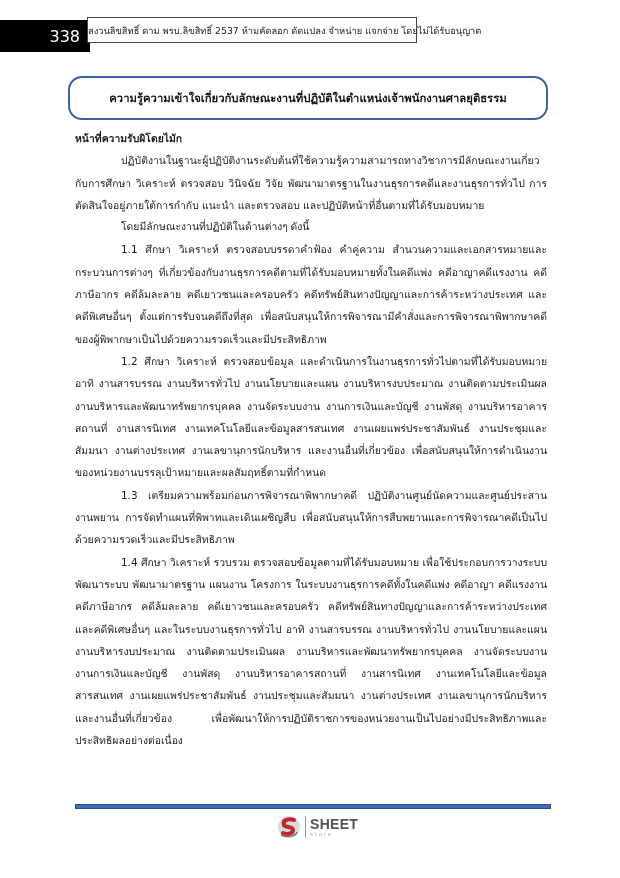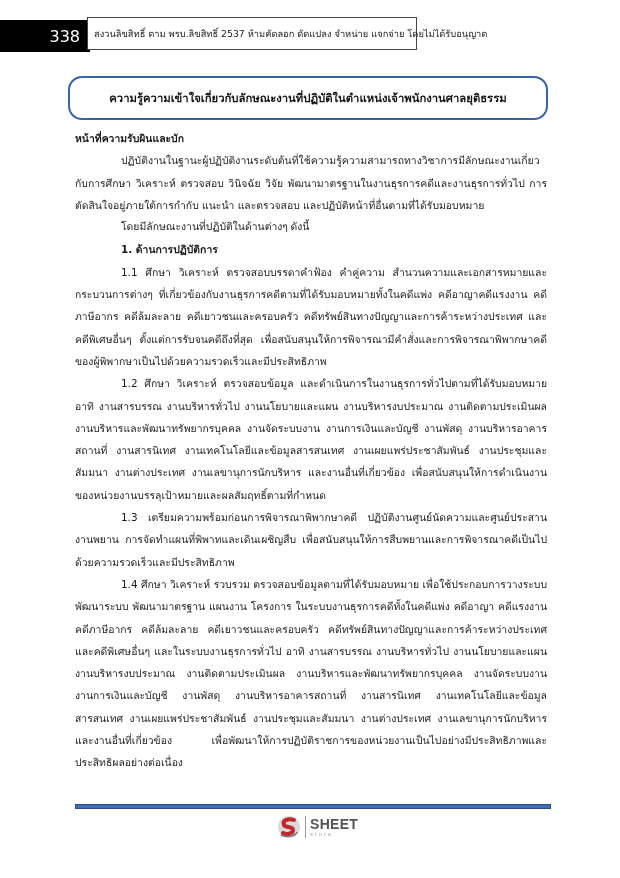--- a/index.html
+++ b/index.html
@@ -8,23 +8,23 @@
       background: #ffffff; color: #111;
       font-family: "DejaVu Sans", "Liberation Sans", sans-serif;
     }
     .page-num-block {
       position: absolute; left: 0; top: 20px; width: 90px; height: 32px;
       background: #000; color: #fff; font-size: 16px;
       display: flex; align-items: center; justify-content: flex-end;
       padding-right: 10px; box-sizing: border-box;
     }
     .copyright-box {
-      position: absolute; left: 87px; top: 17px; width: 330px; height: 33px;
+      position: absolute; left: 87px; top: 17px; width: 330px; height: 26px;
       border: 1px solid #444; background: #fff; box-sizing: border-box;
-      display: flex; align-items: center; padding-left: 6px;
+      display: flex; align-items: center; 
       font-size: 9.3px; color: #222; white-space: nowrap; width: 330px;
     }
     .copyright-box { width: 330px; }
     .title-box {
       position: absolute; left: 68px; top: 76px; width: 480px; height: 44px;
       border: 2px solid #3b62a0; border-radius: 14px; box-sizing: border-box;
       display: flex; align-items: center; justify-content: center;
       font-weight: bold; font-size: 11.3px; color: #111;
     }
     .content {
@@ -59,24 +59,23 @@
 
 <div class="copyright-box">
   <span>สงวนลิขสิทธิ์ ตาม พรบ.ลิขสิทธิ์ 2537 ห้ามคัดลอก ดัดแปลง จำหน่าย แจกจ่าย โดยไม่ได้รับอนุญาต</span>
 </div>
 
 <div class="title-box">
   <span>ความรู้ความเข้าใจเกี่ยวกับลักษณะงานที่ปฏิบัติในตำแหน่งเจ้าพนักงานศาลยุติธรรม</span>
 </div>
 
 <div class="content">
-  <p class="heading">หน้าที่ความรับผินและบัก</p>
+  <p class="heading">หน้าที่ความรับผิโดยไมัก</p>
   <p class="indent1">ปฏิบัติงานในฐานะผู้ปฏิบัติงานระดับต้นที่ใช้ความรู้ความสามารถทางวิชาการมีลักษณะงานเกี่ยวกับการศึกษา วิเคราะห์ ตรวจสอบ วินิจฉัย วิจัย พัฒนามาตรฐานในงานธุรการคดีและงานธุรการทั่วไป การตัดสินใจอยู่ภายใต้การกำกับ แนะนำ และตรวจสอบ และปฏิบัติหน้าที่อื่นตามที่ได้รับมอบหมาย</p>
   <p class="indent2">โดยมีลักษณะงานที่ปฏิบัติในด้านต่างๆ ดังนี้</p>
-  <p class="sub-heading">1. ด้านการปฏิบัติการ</p>
 
   <p class="indent-num"><span>1.1</span> <span>ศึกษา วิเคราะห์ ตรวจสอบบรรดาคำฟ้อง คำคู่ความ สำนวนความและเอกสารหมายและกระบวนการต่างๆ ที่เกี่ยวข้องกับงานธุรการคดีตามที่ได้รับมอบหมายทั้งในคดีแพ่ง คดีอาญาคดีแรงงาน คดีภาษีอากร คดีล้มละลาย คดีเยาวชนและครอบครัว คดีทรัพย์สินทางปัญญาและการค้าระหว่างประเทศ และคดีพิเศษอื่นๆ ตั้งแต่การรับจนคดีถึงที่สุด เพื่อสนับสนุนให้การพิจารณามีคำสั่งและการพิจารณาพิพากษาคดีของผู้พิพากษาเป็นไปด้วยความรวดเร็วและมีประสิทธิภาพ</span></p>
 
   <p class="indent-num"><span>1.2</span> <span>ศึกษา วิเคราะห์ ตรวจสอบข้อมูล และดำเนินการในงานธุรการทั่วไปตามที่ได้รับมอบหมาย อาทิ งานสารบรรณ งานบริหารทั่วไป งานนโยบายและแผน งานบริหารงบประมาณ งานติดตามประเมินผล งานบริหารและพัฒนาทรัพยากรบุคคล งานจัดระบบงาน งานการเงินและบัญชี งานพัสดุ งานบริหารอาคารสถานที่ งานสารนิเทศ งานเทคโนโลยีและข้อมูลสารสนเทศ งานเผยแพร่ประชาสัมพันธ์ งานประชุมและสัมมนา งานต่างประเทศ งานเลขานุการนักบริหาร และงานอื่นที่เกี่ยวข้อง เพื่อสนับสนุนให้การดำเนินงานของหน่วยงานบรรลุเป้าหมายและผลสัมฤทธิ์ตามที่กำหนด</span></p>
 
   <p class="indent-num"><span>1.3</span> <span>เตรียมความพร้อมก่อนการพิจารณาพิพากษาคดี ปฏิบัติงานศูนย์นัดความและศูนย์ประสานงานพยาน การจัดทำแผนที่พิพาทและเดินเผชิญสืบ เพื่อสนับสนุนให้การสืบพยานและการพิจารณาคดีเป็นไปด้วยความรวดเร็วและมีประสิทธิภาพ</span></p>
 
   <p class="indent-num"><span>1.4</span> <span>ศึกษา วิเคราะห์ รวบรวม ตรวจสอบข้อมูลตามที่ได้รับมอบหมาย เพื่อใช้ประกอบการวางระบบ พัฒนาระบบ พัฒนามาตรฐาน แผนงาน โครงการ ในระบบงานธุรการคดีทั้งในคดีแพ่ง คดีอาญา คดีแรงงาน คดีภาษีอากร คดีล้มละลาย คดีเยาวชนและครอบครัว คดีทรัพย์สินทางปัญญาและการค้าระหว่างประเทศ และคดีพิเศษอื่นๆ และในระบบงานธุรการทั่วไป อาทิ งานสารบรรณ งานบริหารทั่วไป งานนโยบายและแผน งานบริหารงบประมาณ งานติดตามประเมินผล งานบริหารและพัฒนาทรัพยากรบุคคล งานจัดระบบงาน งานการเงินและบัญชี งานพัสดุ งานบริหารอาคารสถานที่ งานสารนิเทศ งานเทคโนโลยีและข้อมูลสารสนเทศ งานเผยแพร่ประชาสัมพันธ์ งานประชุมและสัมมนา งานต่างประเทศ งานเลขานุการนักบริหาร และงานอื่นที่เกี่ยวข้อง เพื่อพัฒนาให้การปฏิบัติราชการของหน่วยงานเป็นไปอย่างมีประสิทธิภาพและประสิทธิผลอย่างต่อเนื่อง</span></p>
 </div>
 

